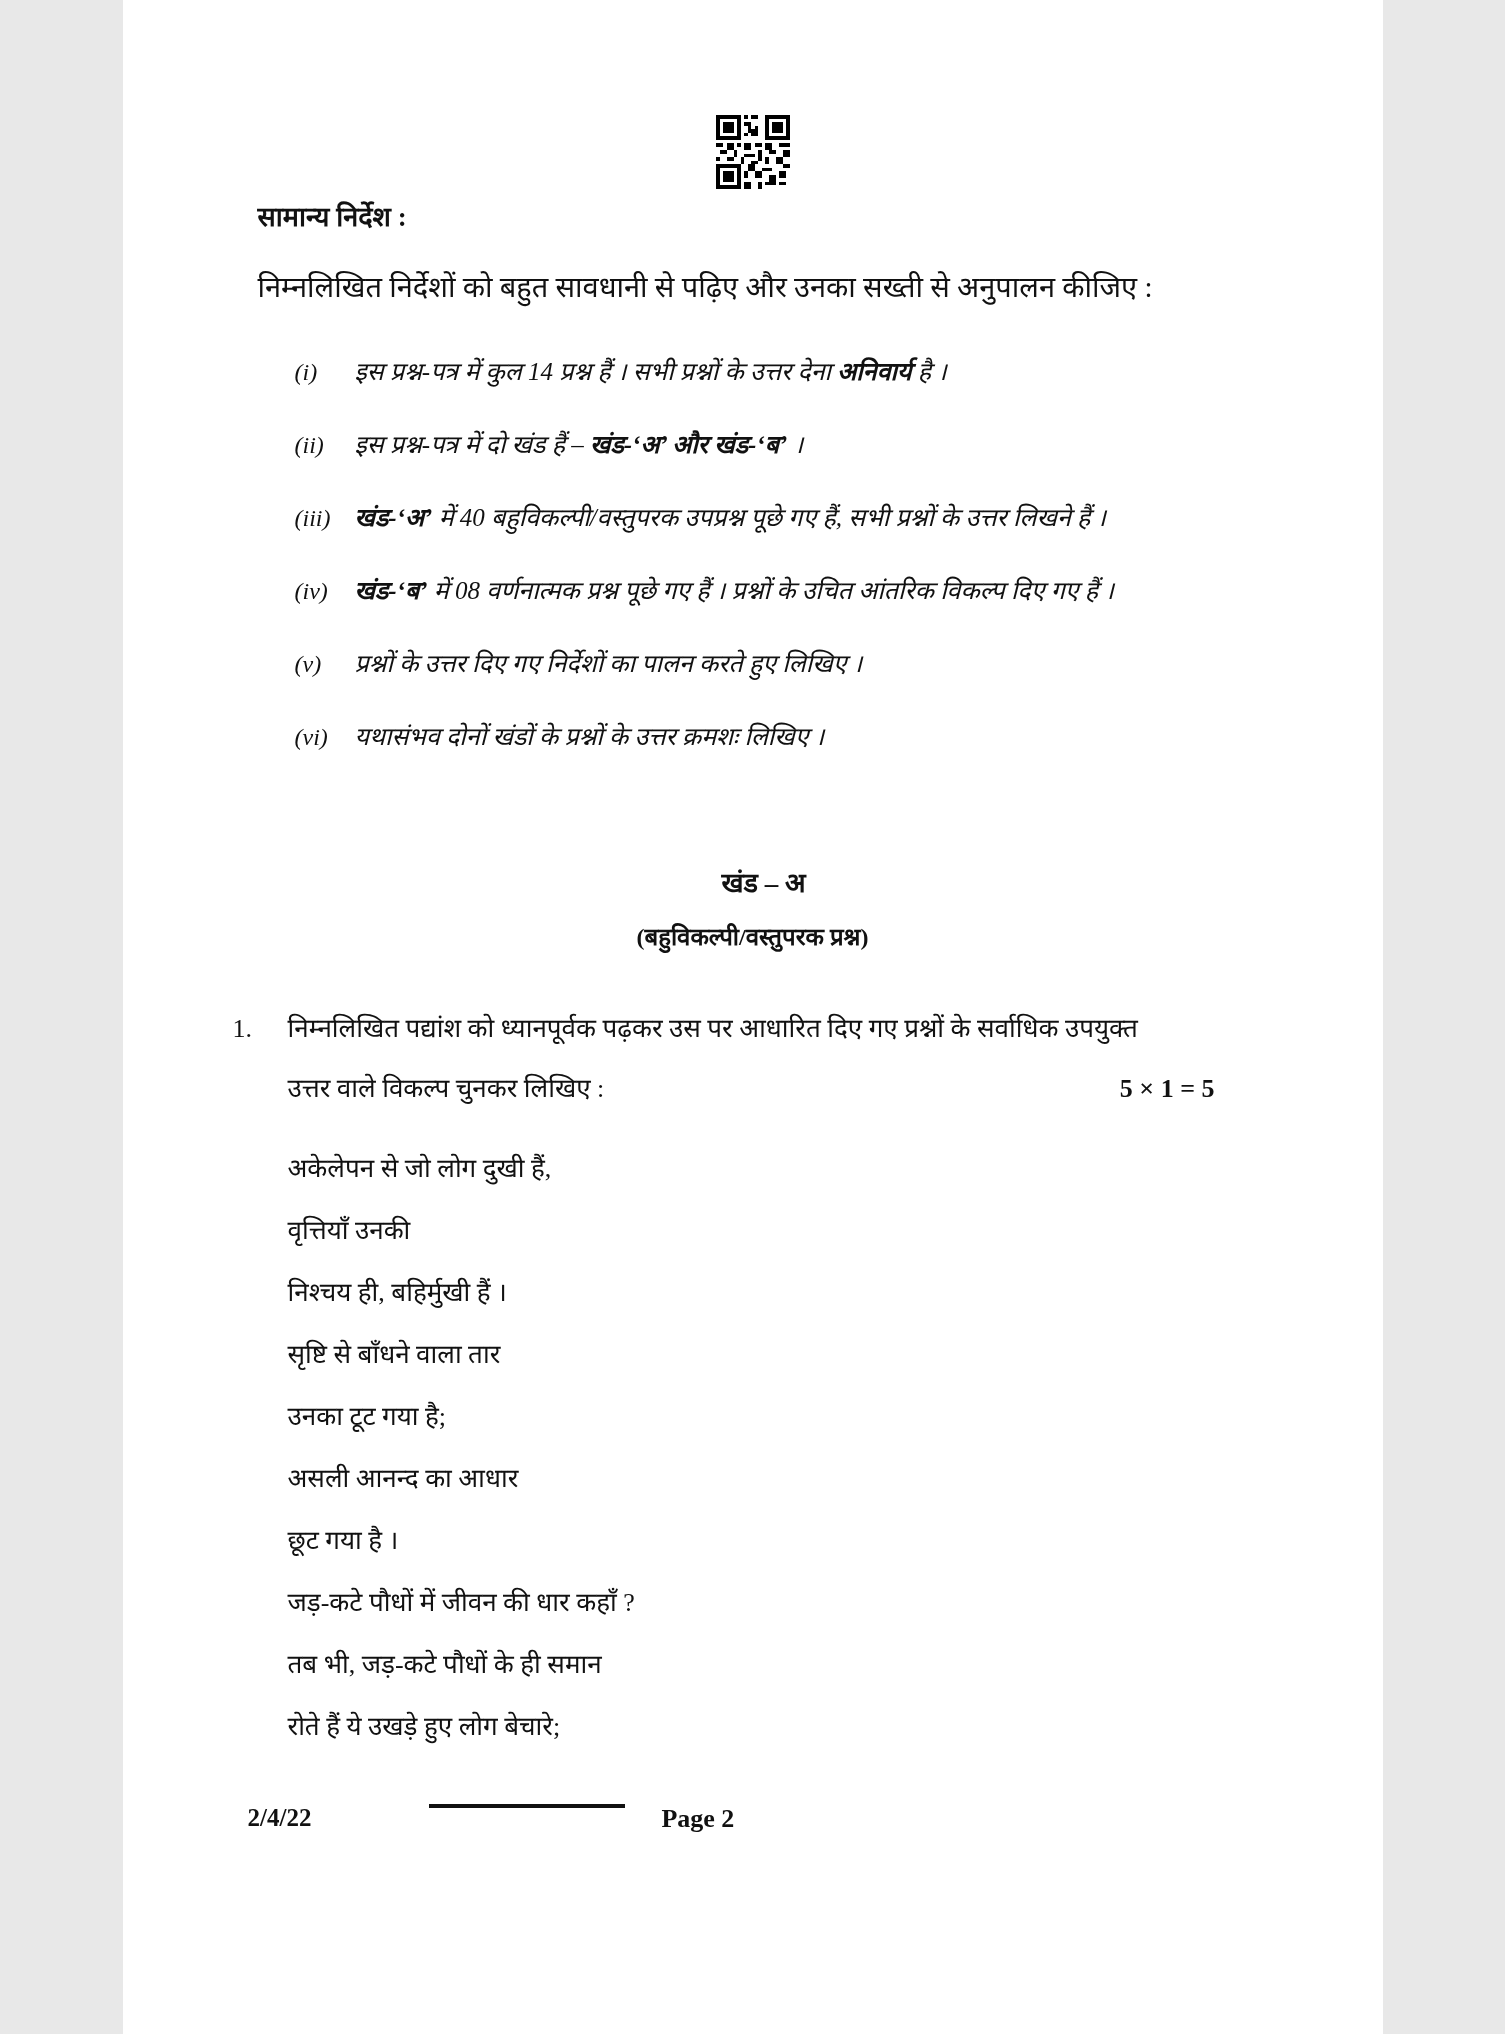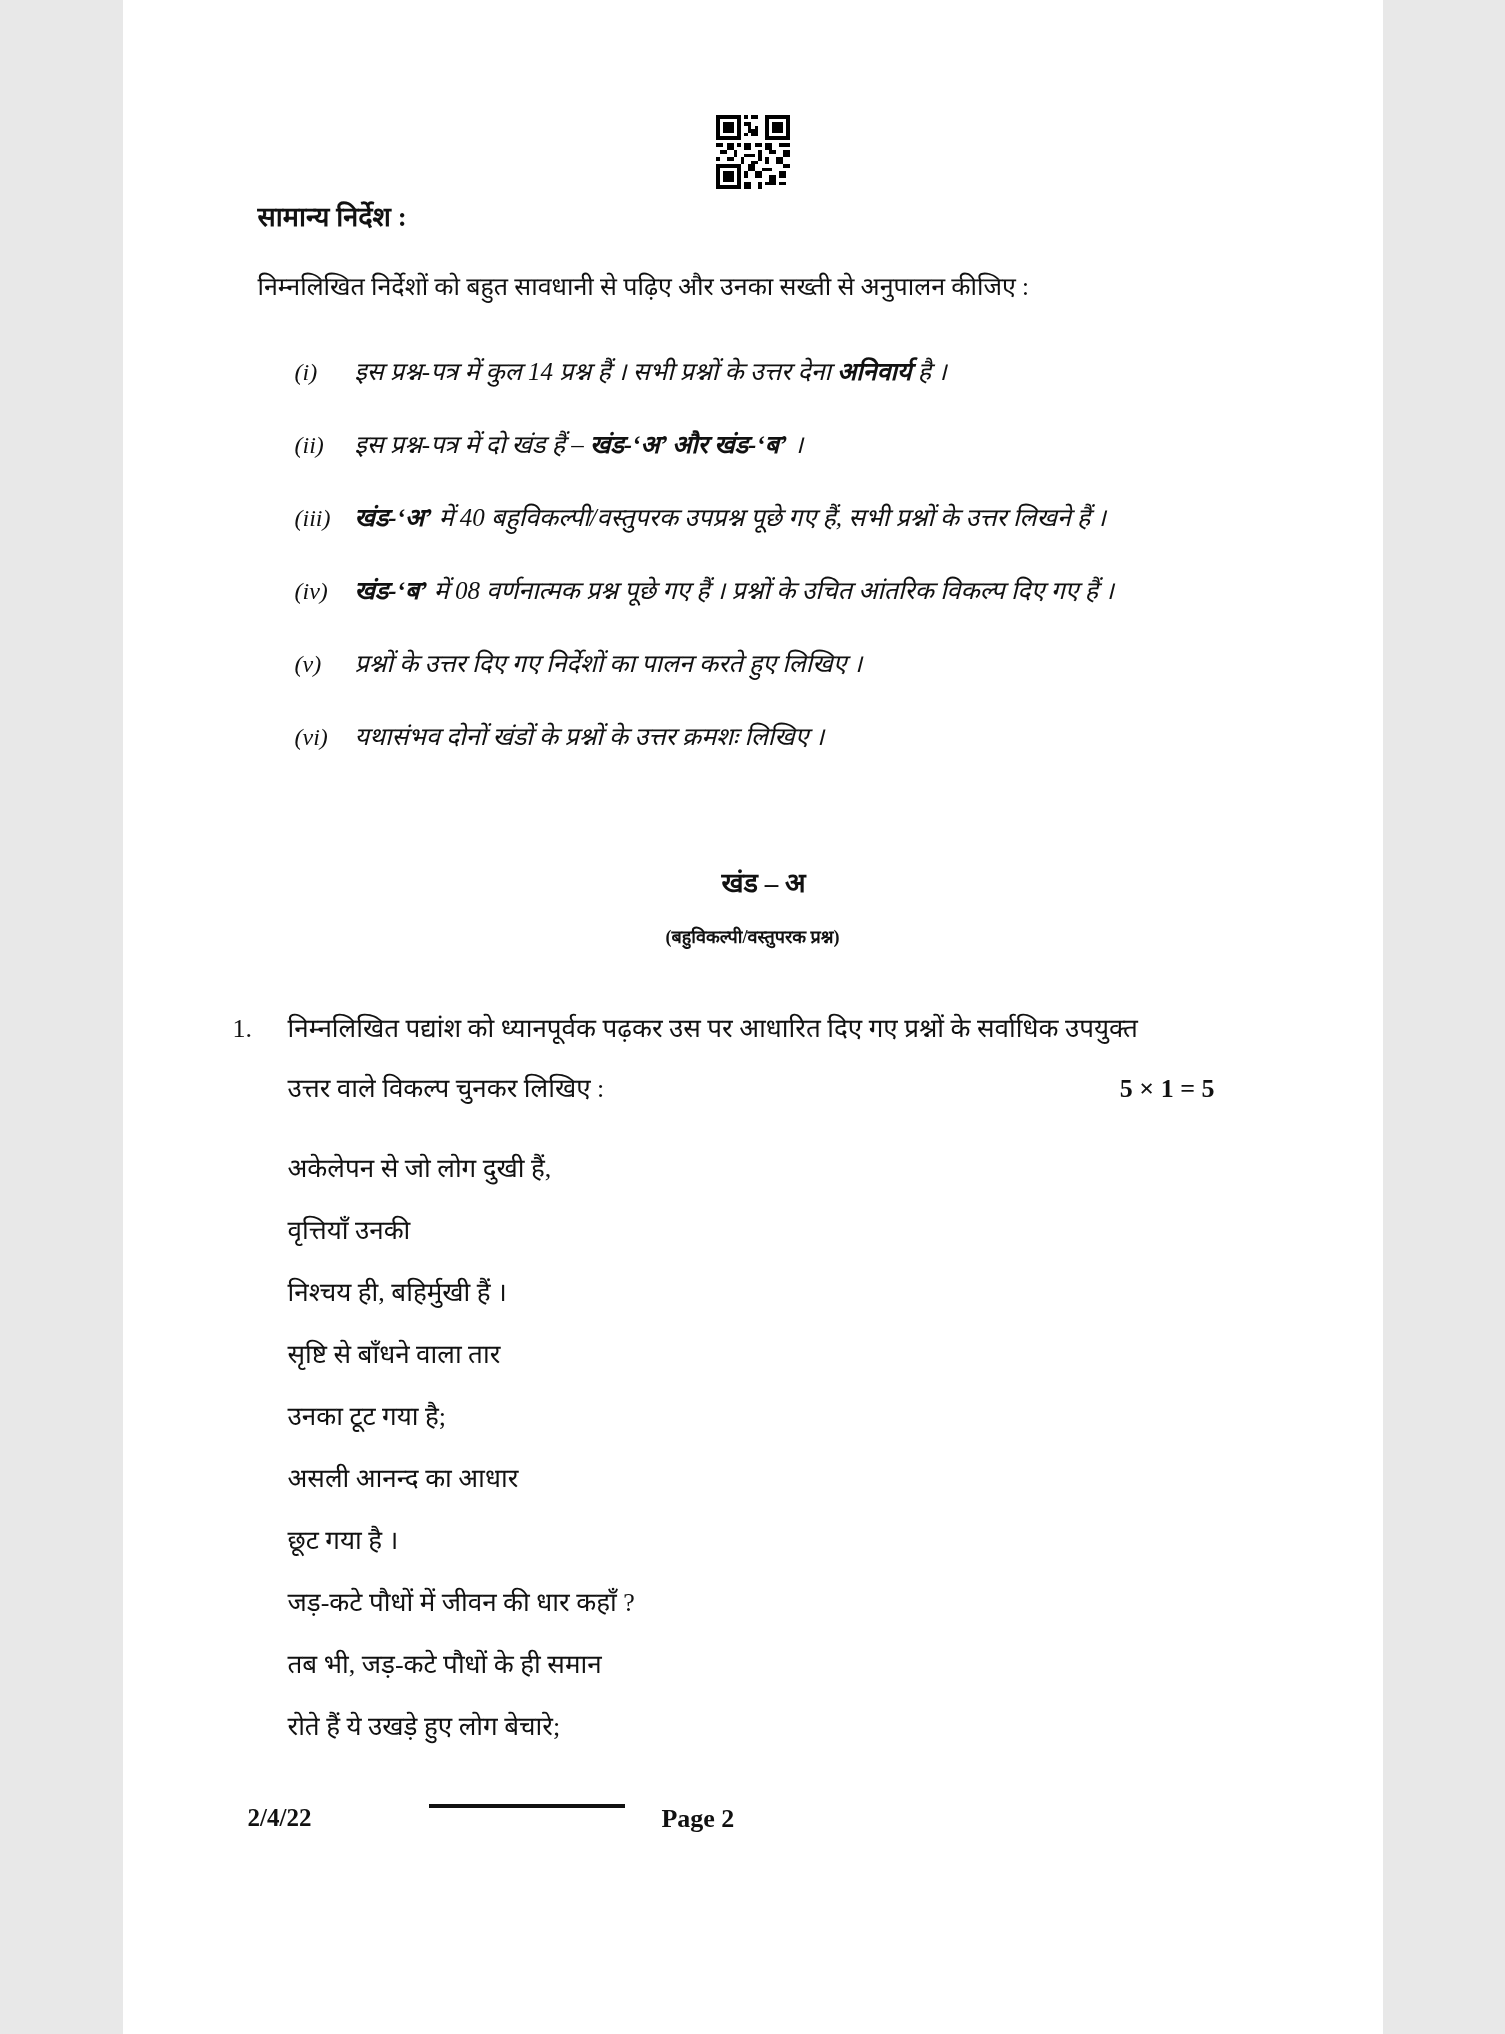--- a/index.html
+++ b/index.html
@@ -16,21 +16,21 @@
     width:74px;height:78px;
     margin:113px auto 0 auto;
   }
   .heading{
     margin:8px 0 0 135px;
     font-size:27px;line-height:36px;
     font-weight:bold;
   }
   .intro{
     margin:35px 140px 0 135px;
-    font-size:25px;line-height:34px;
+    font-size:29px;line-height:34px;
   }
   .inst-list{margin:50px 120px 0 172px;}
   .inst-row{
     display:flex;
     align-items:flex-start;
     margin-bottom:37px;
     font-style:italic;
     font-size:25px;line-height:36px;
   }
   .inst-label{
@@ -42,21 +42,21 @@
   .section-title{
     margin-top:108px;
     text-align:center;
     font-size:27px;line-height:40px;
     font-weight:bold;
     padding-left:22px;
   }
   .section-sub{
     margin-top:16px;
     text-align:center;
-    font-size:18px;line-height:36px;
+    font-size:24px;line-height:36px;
     font-weight:bold;
   }
   .question{
     display:flex;
     margin:55px 140px 0 110px;
   }
   .qnum{
     flex:0 0 55px;
     font-size:26px;line-height:38px;
   }

